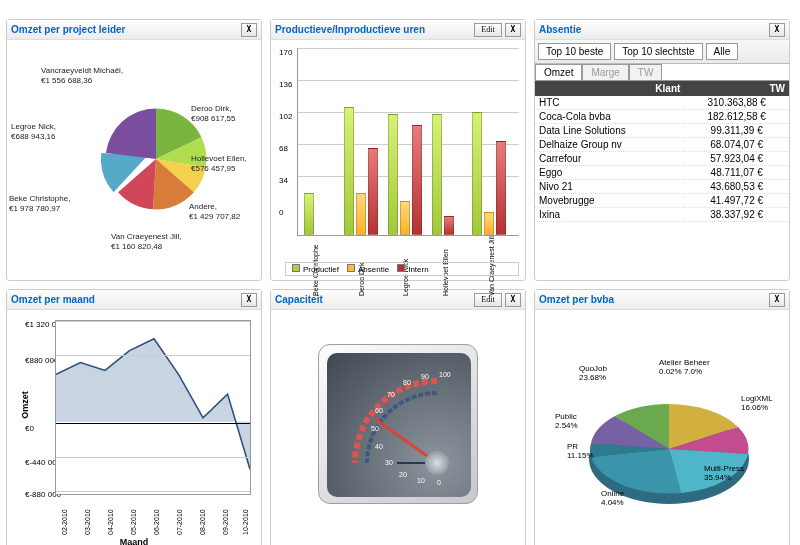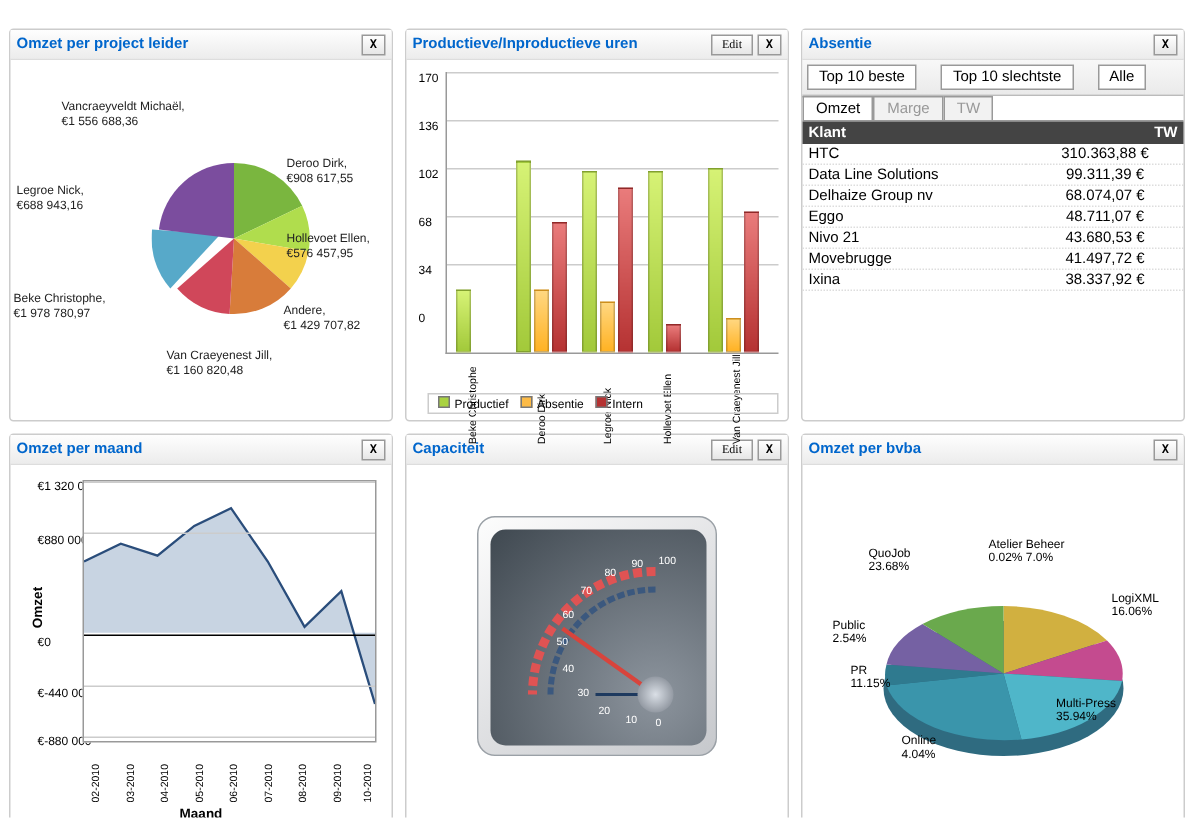--- a/index.html
+++ b/index.html
@@ -26,28 +26,28 @@
   .bar { width:10px; border:1px solid rgba(0,0,0,.2); }
   .bar.g { background:linear-gradient(#d6f275,#a2c93a); }
   .bar.o { background:linear-gradient(#ffd780,#ffb224); }
   .bar.r { background:linear-gradient(#e97b7b,#b53232); }
   .bar-x { position:absolute; font-size:7px; transform:rotate(-90deg); transform-origin:left top; bottom:-68px; white-space:nowrap; }
   .legend { position:absolute; left:14px; right:6px; bottom:4px; height:14px; border:1px solid #ccc; display:flex; align-items:center; gap:8px; padding:0 6px; font-size:8px; }
   .sw { width:8px; height:8px; display:inline-block; border:1px solid #777; margin-right:3px; }
   .sw.g { background:#a9d241; } .sw.o{background:#fdbb46;} .sw.r{background:#b53232;}
 
   
-  .tabset { display:flex; gap:16px; padding:3px; background:linear-gradient(#f8f8f8,#eaeaea); border-bottom:1px solid #bbb; }
+  .tabset { display:flex; gap:3px; padding:3px; background:linear-gradient(#f8f8f8,#eaeaea); border-bottom:1px solid #bbb; }
   .tab { border:1px solid #999; background:#fff; padding:2px 7px; font-size:10px; cursor:pointer; }
   .subtabs { display:flex; gap:0; border-bottom:1px solid #999; }
   .subtab { padding:2px 8px; font-size:10px; border:1px solid #999; border-bottom:none; background:#f2f2f2; cursor:pointer; }
   .subtab.active { background:#fff; }
   .subtab.dim { color:#999; }
   .ktable { width:100%; border-collapse:collapse; font-size:10px; }
-  .ktable th { text-align:left; background:#444; color:#fff; padding:2px 4px; }
+  .ktable th { text-align:right; background:#444; color:#fff; padding:2px 4px; }
   .ktable th.r { text-align:right; }
   .ktable td { padding:1px 4px; border-bottom:1px dotted #ddd; }
   .ktable td.r { text-align:center; }
 
   
   .line-plot { position:absolute; left:48px; top:10px; right:10px; bottom:55px; border:1px solid #999; background:#fff; }
   .ly-tick { position:absolute; left:18px; font-size:8px; transform:translateY(-50%); }
   .axis-y-lbl { position:absolute; left:4px; top:50%; transform:rotate(-90deg) translateX(30px); font-size:9px; font-weight:bold; }
   .axis-x-lbl { position:absolute; bottom:3px; left:50%; transform:translateX(-50%); font-size:9px; font-weight:bold; }
   .lx-tick { position:absolute; font-size:7px; transform:rotate(-90deg); transform-origin:left top; bottom:-48px; white-space:nowrap; }
@@ -178,26 +178,34 @@
               <th>Klant</th>
               <th class="r">TW</th>
             </tr>
           </thead>
         <tbody id="ktbody">
             <tr>
               <td>HTC</td>
               <td class="r">310.363,88 €</td>
             </tr>
             <tr>
+              <td>Coca-Cola bvba</td>
+              <td class="r">182.612,58 €</td>
+            </tr>
+            <tr>
               <td>Data Line Solutions</td>
               <td class="r">99.311,39 €</td>
             </tr>
             <tr>
               <td>Delhaize Group nv</td>
               <td class="r">68.074,07 €</td>
+            </tr>
+            <tr>
+              <td>Carrefour</td>
+              <td class="r">57.923,04 €</td>
             </tr>
             <tr>
               <td>Eggo</td>
               <td class="r">48.711,07 €</td>
             </tr>
             <tr>
               <td>Nivo 21</td>
               <td class="r">43.680,53 €</td>
             </tr>
             <tr>

